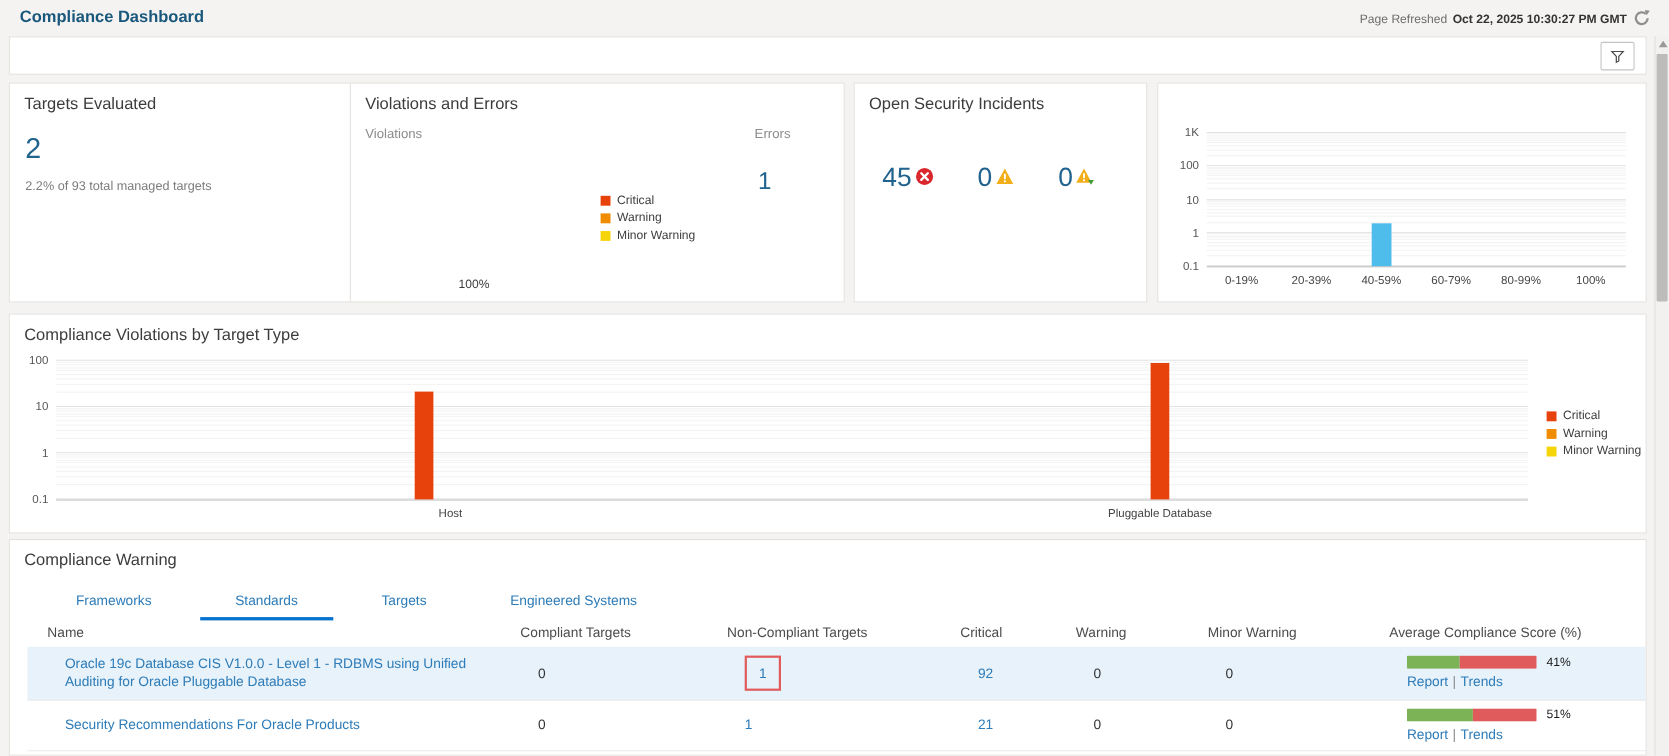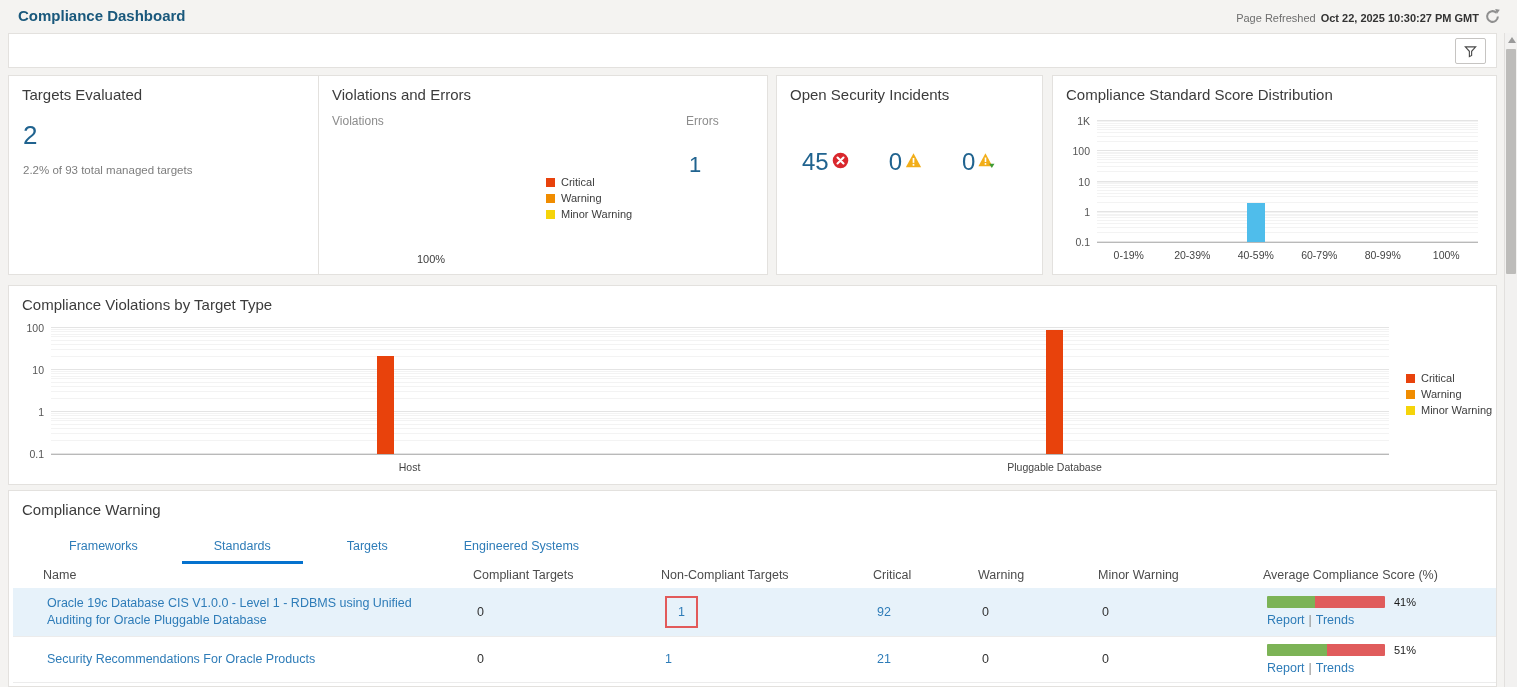--- a/index.html
+++ b/index.html
@@ -65,21 +65,21 @@
   #vplot { left:42px; right:107px; top:42px; bottom:29px; }
   #vlegend { position:absolute; left:1397px; top:86px; }
 
   
   #sumpanel { left:8px; top:490px; width:1489px; height:197px; overflow:hidden; }
   #tabs { position:absolute; left:28px; top:40px; display:flex; gap:12px; }
   .tab { padding:8px 32px; font-size:12.5px; color:#2e7cb8; cursor:pointer; border-bottom:3px solid transparent; }
   .tab.active { border-bottom-color:#0572ce; }
   .tgrid { display:grid; grid-template-columns:430px 188px 212px 105px 120px 165px auto; padding-left:34px; }
   #thead { position:absolute; left:0; right:0; top:77px; font-size:12.5px; color:#4c4c4c; }
-  #rows { position:absolute; left:4px; right:0; top:97px; }
+  #rows { position:absolute; left:16px; right:0; top:97px; }
   .trow { align-items:center; font-size:12.5px; color:#333; border-bottom:1px solid #ececec; padding-top:7px; padding-bottom:7px; min-height:44px; }
   .trow.sel { background:#e7f2fa; }
   .namelink { color:#2e7cb8; max-width:398px; line-height:1.35; cursor:pointer; display:inline-block; }
   .bluelink { color:#2e7cb8; cursor:pointer; }
   .redbox { display:inline-block; border:2px solid #e25a5a; padding:8px 11px; line-height:1; }
   .scorecell { display:flex; flex-direction:column; gap:5px; padding-right:18px; }
   .scoretop { display:flex; align-items:center; gap:9px; }
   .scorebar { width:118px; height:12px; display:flex; overflow:hidden; border-radius:1px; }
   .scorelabel { font-size:11px; color:#1a1a1a; }
   .rowlinks { font-size:12.5px; }
@@ -165,21 +165,20 @@
             <path d="M7 1.2 L13.6 13.4 H0.4 Z" fill="#f2ae19"></path>
             <rect x="6.3" y="5.2" width="1.5" height="4.2" fill="#fff"></rect>
             <rect x="6.3" y="10.4" width="1.5" height="1.6" fill="#fff"></rect>
             <path d="M10.5 11 h5 l-2.5 4 Z" fill="#3f9c35"></path>
           </svg></span>
       </div>
     </div>
 </div>
 
 <div id="card-distribution" class="panel card">
-  <div class="ptitle">Compliance Standard Score Distribution</div>
   <div id="dist-plot" class="plot">
       <div class="gl glM" style="bottom: 0%;"></div>
       <div class="gl glm" style="bottom: 7.52575%;"></div>
       <div class="gl glm" style="bottom: 11.928%;"></div>
       <div class="gl glm" style="bottom: 15.0515%;"></div>
       <div class="gl glm" style="bottom: 17.4743%;"></div>
       <div class="gl glm" style="bottom: 19.4538%;"></div>
       <div class="gl glm" style="bottom: 21.1275%;"></div>
       <div class="gl glm" style="bottom: 22.5772%;"></div>
       <div class="gl glm" style="bottom: 23.8561%;"></div>

